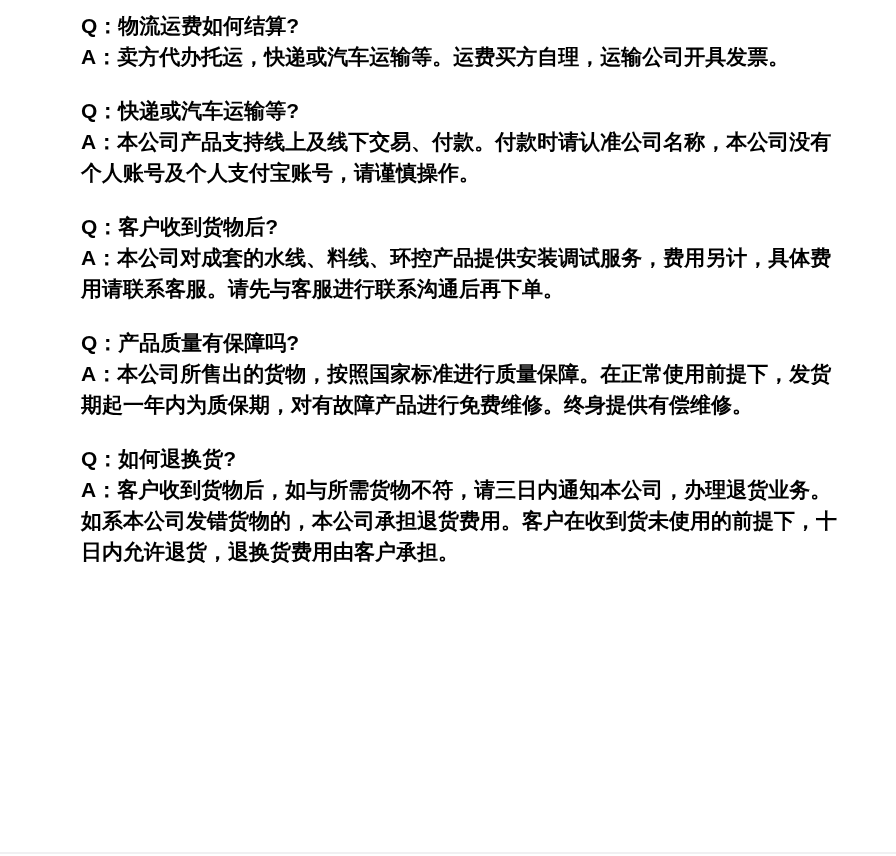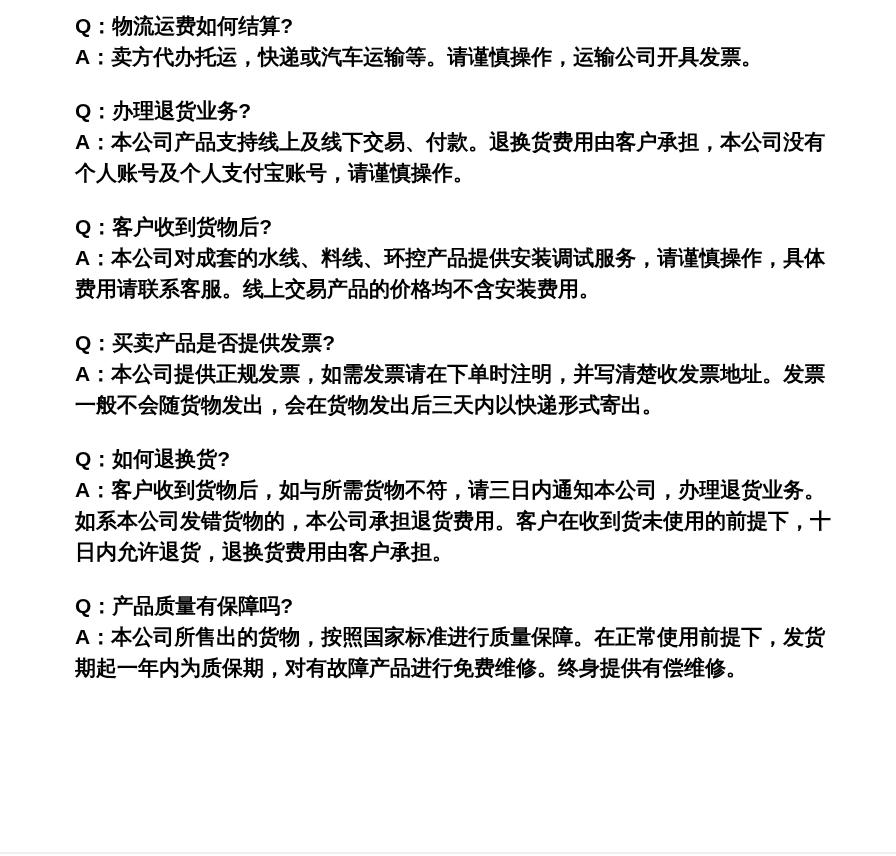--- a/index.html
+++ b/index.html
@@ -19,21 +19,21 @@
     padding: 10px 50px 0 65px;
     font-family: "Liberation Sans", "DejaVu Sans", sans-serif;
     font-weight: 700;
     font-size: 21px;
     line-height: 31px;
     color: #000000;
     text-align: left;
     word-break: break-all;
   }
   .qa {
-    margin: 0 0 23px 10px;
+    margin: 0 0 23px 16px;
   }
   .qa:last-child {
     margin-bottom: 0;
   }
   .q-line, .a-line {
     margin: 0;
   }
   .prefix {
     white-space: pre;
   }
@@ -46,46 +46,42 @@
     background: #f0f0f2;
   }
 </style>
 </head>
 <body>
 
 <div class="doc">
 
   <div class="qa">
     <div class="q-line"><span class="prefix">Q：</span><span>物流运费如何结算?</span></div>
-    <div class="a-line"><span class="prefix">A：</span><span>卖方代办托运，快递或汽车运输等。请谨慎操作，运输公司开具发票。</span></div>
+    <div class="a-line"><span class="prefix">A：</span><span>卖方代办托运，快递或汽车运输等。运费买方自理，运输公司开具发票。</span></div>
   </div>
 
   <div class="qa">
   </div>
 
   <div class="qa">
-    <div class="q-line"><span class="prefix">Q：</span><span>办理退货业务?</span></div>
-    <div class="a-line"><span class="prefix">A：</span><span>本公司产品支持线上及线下交易、付款。退换货费用由客户承担，本公司没有个人账号及个人支付宝账号，请谨慎操作。</span></div>
+    <div class="q-line"><span class="prefix">Q：</span><span>快递或汽车运输等?</span></div>
+    <div class="a-line"><span class="prefix">A：</span><span>本公司产品支持线上及线下交易、付款。付款时请认准公司名称，本公司没有个人账号及个人支付宝账号，请谨慎操作。</span></div>
   </div>
 
   <div class="qa">
     <div class="q-line"><span class="prefix">Q：</span><span>客户收到货物后?</span></div>
-    <div class="a-line"><span class="prefix">A：</span><span>本公司对成套的水线、料线、环控产品提供安装调试服务，请谨慎操作，具体费用请联系客服。线上交易产品的价格均不含安装费用。</span></div>
+    <div class="a-line"><span class="prefix">A：</span><span>本公司对成套的水线、料线、环控产品提供安装调试服务，费用另计，具体费用请联系客服。请先与客服进行联系沟通后再下单。</span></div>
   </div>
 
+
   <div class="qa">
-    <div class="q-line"><span class="prefix">Q：</span><span>买卖产品是否提供发票?</span></div>
-    <div class="a-line"><span class="prefix">A：</span><span>本公司提供正规发票，如需发票请在下单时注明，并写清楚收发票地址。发票一般不会随货物发出，会在货物发出后三天内以快递形式寄出。</span></div>
+    <div class="q-line"><span class="prefix">Q：</span><span>产品质量有保障吗?</span></div>
+    <div class="a-line"><span class="prefix">A：</span><span>本公司所售出的货物，按照国家标准进行质量保障。在正常使用前提下，发货期起一年内为质保期，对有故障产品进行免费维修。终身提供有偿维修。</span></div>
   </div>
 
   <div class="qa">
     <div class="q-line"><span class="prefix">Q：</span><span>如何退换货?</span></div>
     <div class="a-line"><span class="prefix">A：</span><span>客户收到货物后，如与所需货物不符，请三日内通知本公司，办理退货业务。如系本公司发错货物的，本公司承担退货费用。客户在收到货未使用的前提下，十日内允许退货，退换货费用由客户承担。</span></div>
   </div>
 
-  <div class="qa">
-    <div class="q-line"><span class="prefix">Q：</span><span>产品质量有保障吗?</span></div>
-    <div class="a-line"><span class="prefix">A：</span><span>本公司所售出的货物，按照国家标准进行质量保障。在正常使用前提下，发货期起一年内为质保期，对有故障产品进行免费维修。终身提供有偿维修。</span></div>
-  </div>
-
 </div>
 
 <div class="bottom-divider"></div>
 
 </body></html>

